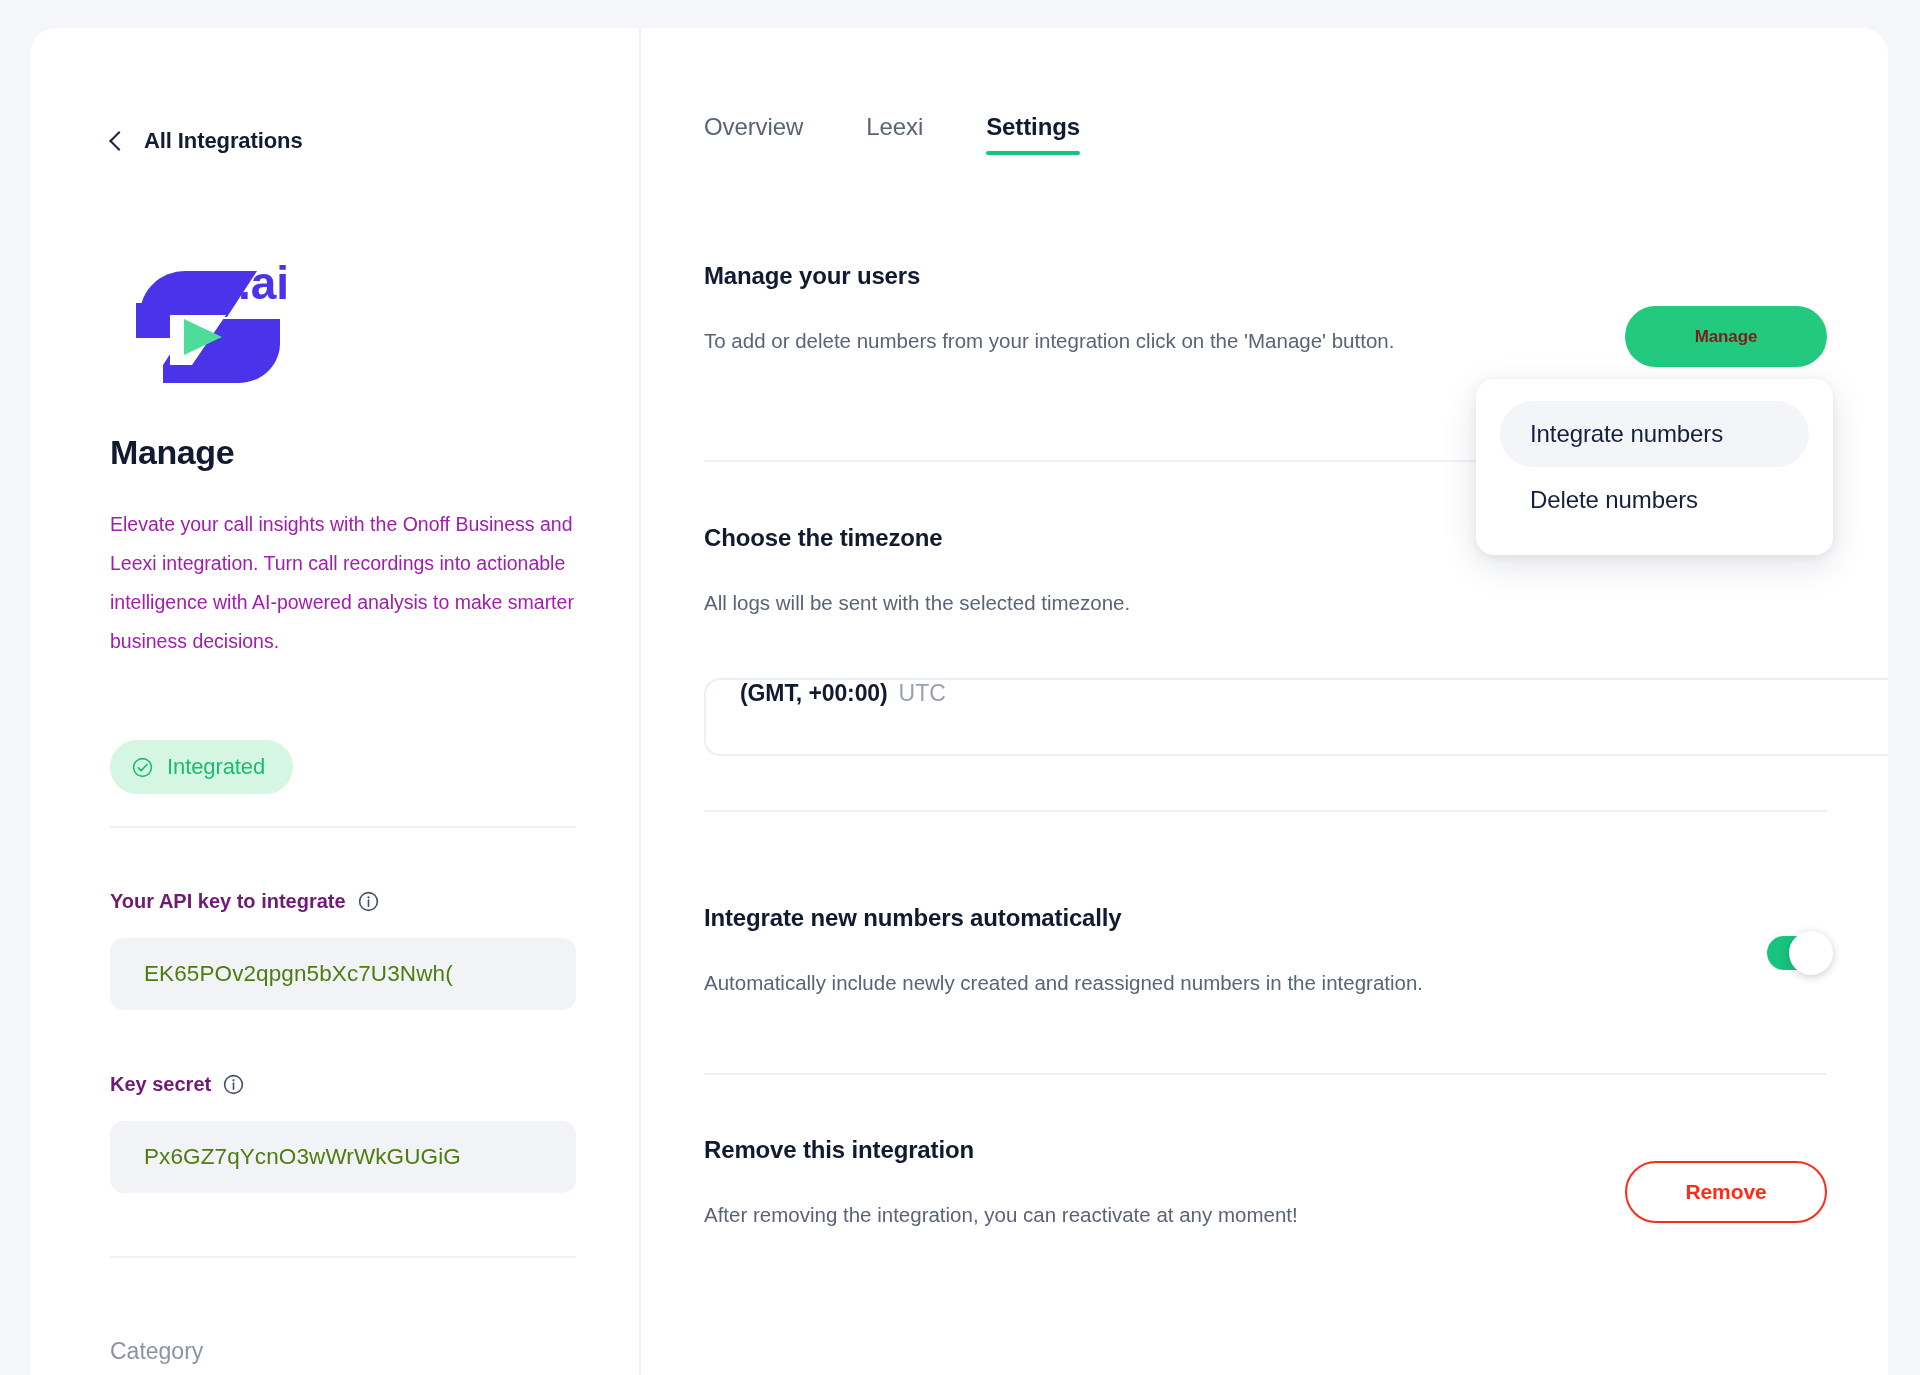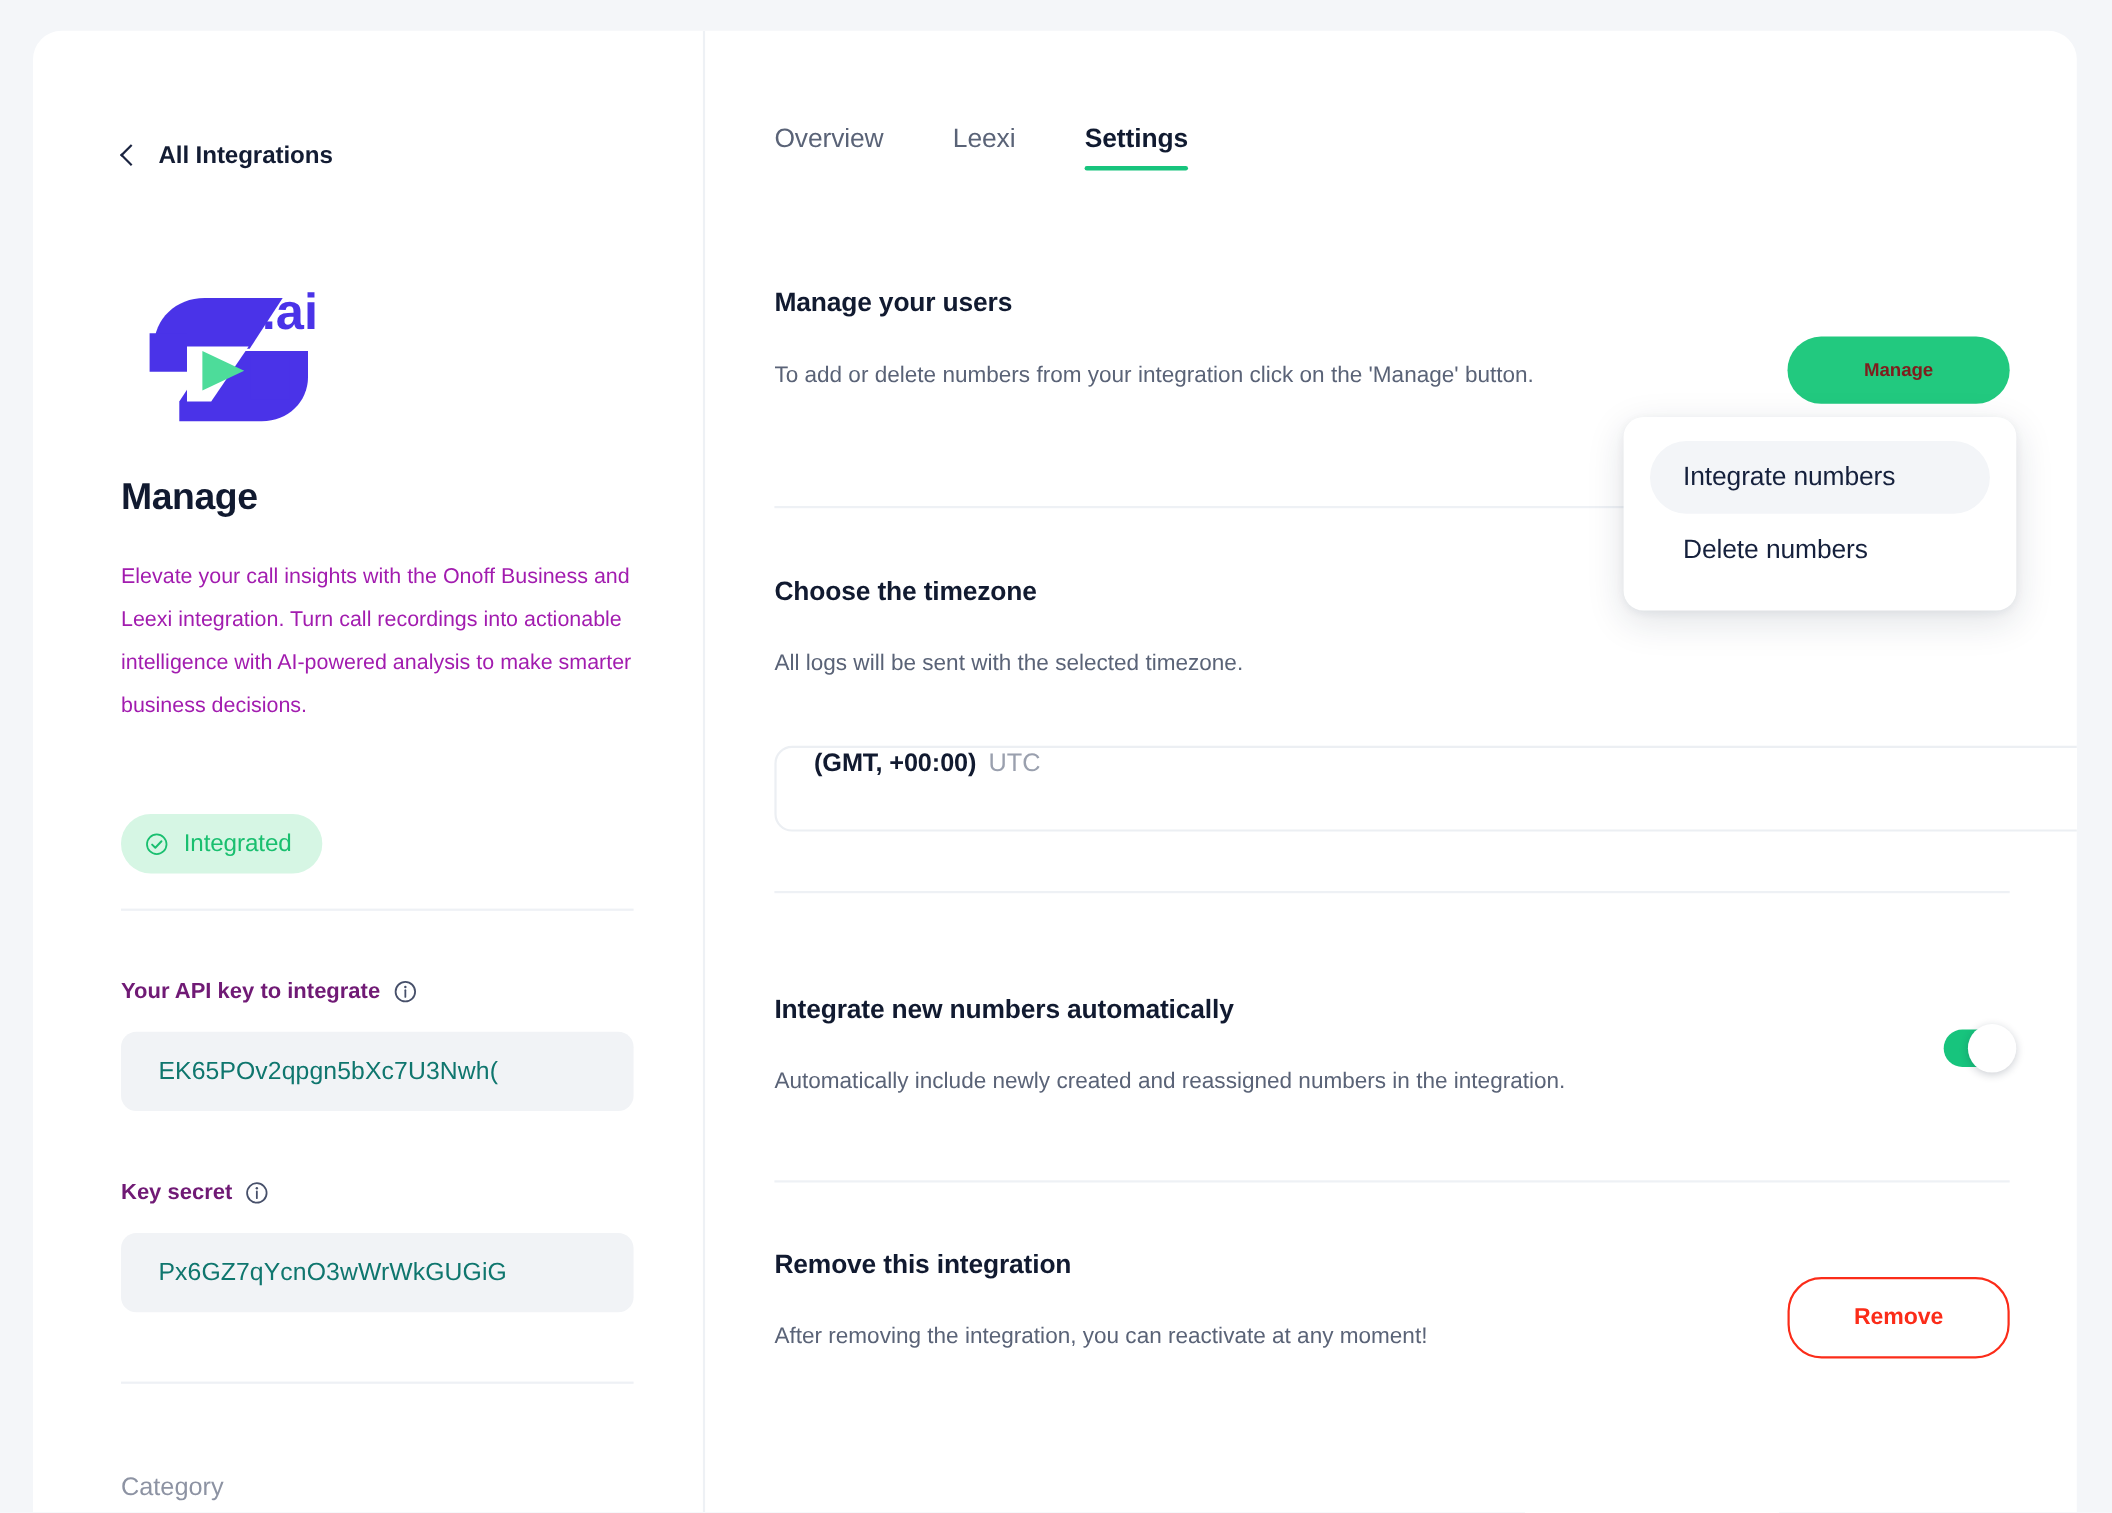--- a/index.html
+++ b/index.html
@@ -126,21 +126,21 @@
     left: 80px;
     width: 466px;
     height: 72px;
     background: #f1f3f6;
     border-radius: 14px;
     display: flex; align-items: center;
     padding: 0 34px;
     overflow: hidden;
     white-space: nowrap;
     font-size: 22.5px;
-    color: #0f766e;
+    color: #4d7c0f;
     letter-spacing: 0.1px;
   }
   .readonly-field.f1 { top: 910px; }
   .readonly-field.f2 { top: 1093px; }
 
   .category-label {
     position: absolute;
     left: 80px; top: 1310px;
     font-size: 23px;
     color: #8d93a3;
@@ -299,21 +299,21 @@
     width: 44px; height: 44px;
     background: #fff;
     border-radius: 50%;
     box-shadow: 0 2px 8px rgba(20,30,55,0.22);
   }
 
   
   .btn-remove {
     position: absolute;
     left: 1595px; top: 1133px;
-    width: 202px; height: 74px;
+    width: 202px; height: 62px;
     background: #fff;
     border: 2.4px solid #fb2c19;
     border-radius: 31px;
     color: #fb2c19;
     font-family: "Liberation Sans", sans-serif;
     font-size: 21px;
     font-weight: 700;
     cursor: pointer;
     letter-spacing: -0.1px;
   }

